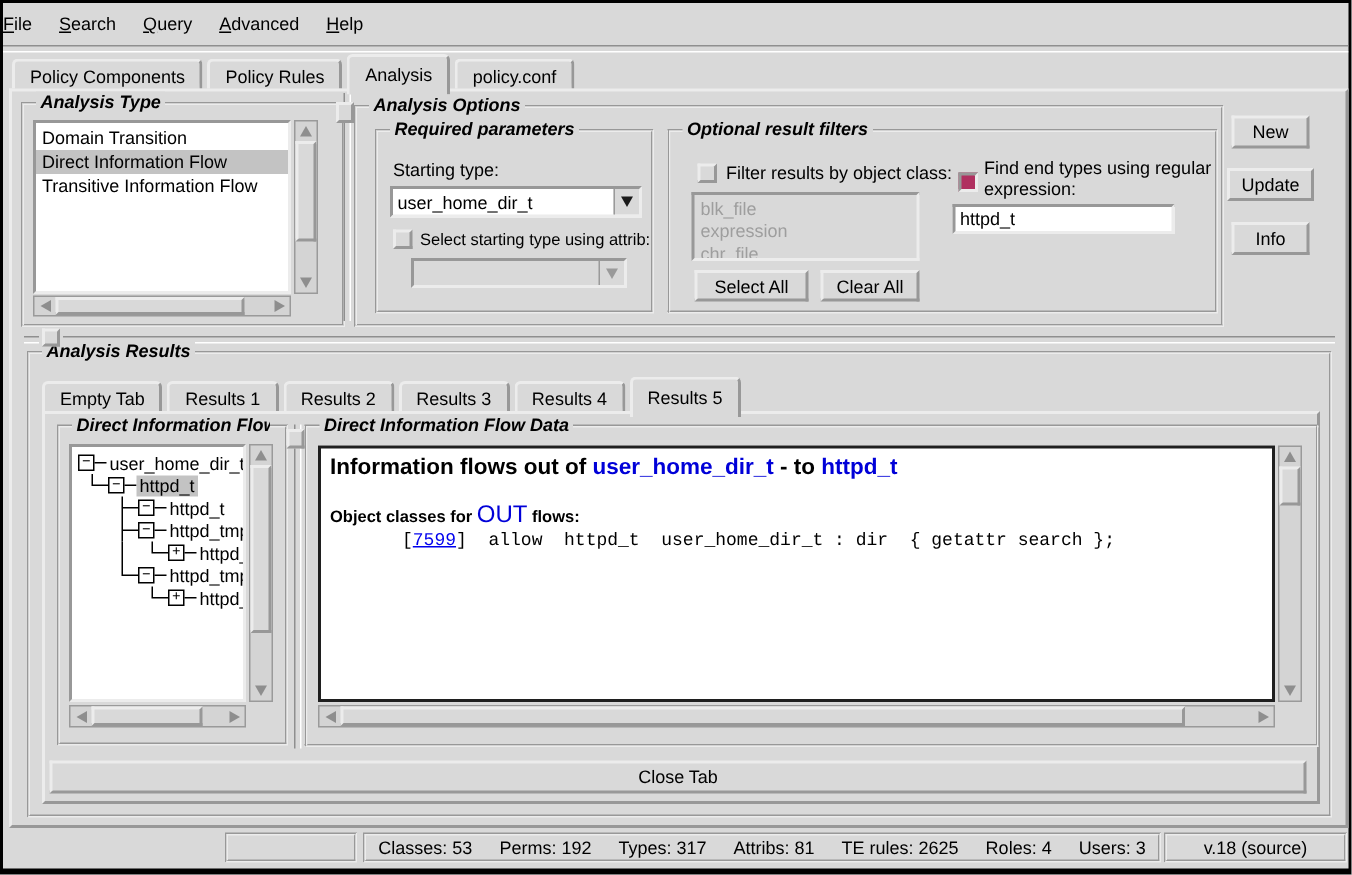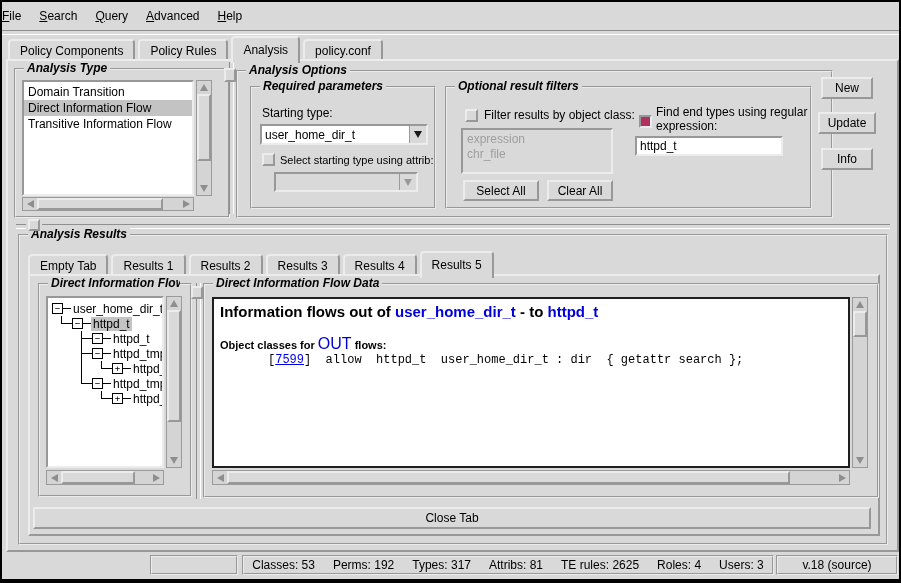--- a/index.html
+++ b/index.html
@@ -141,21 +141,21 @@
         </div>
       <div class="sb-btn">
           <span class="tri-r"></span>
         </div>
     </div>
   </div>
 
   <div class="abs vline2" style="left:227px;top:60px;width:3px;height:152px;z-index:3;"></div>
   <div class="abs sash-handle" style="left:222px;top:66px;width:12px;height:14px;z-index:4;"></div>
 
-  <div class="abs gbox" style="left:234px;top:68px;width:576px;height:144px;z-index:3;padding-left:17px;">
+  <div class="abs gbox" style="left:234px;top:68px;width:576px;height:144px;z-index:3;">
     <span class="legend">Analysis Options</span>
 
     <div class="abs gbox" style="left:12px;top:14px;width:182px;height:119px;">
       <span class="legend">Required parameters</span>
       <div class="abs lab" style="left:10px;top:18px;">Starting type:</div>
       <div class="abs combo" style="left:8px;top:36px;width:168px;height:21px;">
         <span class="val">user_home_dir_t</span>
         <span class="drop">
             <span class="tri-d tri-dk"></span>
           </span>
@@ -172,20 +172,21 @@
       </div>
     </div>
 
     <div class="abs gbox" style="left:207px;top:14px;width:363px;height:119px;">
       <span class="legend">Optional result filters</span>
       <div class="abs" style="left:18px;top:20px;display:flex;align-items:center;gap:6px;">
         <span class="chk"></span>
         <span class="lab">Filter results by object class:</span>
       </div>
       <div class="abs list" style="left:14px;top:40px;width:152px;height:46px;background:#d9d9d9;">
+        <div class="litem dis">blk_file</div>
         <div class="litem dis">expression</div>
         <div class="litem dis">chr_file</div>
       </div>
       <div class="abs btn" style="left:16px;top:92px;width:76px;height:21px;">Select All</div>
       <div class="abs btn" style="left:100px;top:92px;width:66px;height:21px;">Clear All</div>
       <span class="abs chk checked" style="left:192px;top:27px;"></span>
       <div class="abs lab" style="left:209px;top:17px;">Find end types using regular</div>
       <div class="abs lab" style="left:209px;top:31px;">expression:</div>
       <div class="abs entry" style="left:188px;top:48px;width:148px;height:20px;">
           <span>httpd_t</span>

